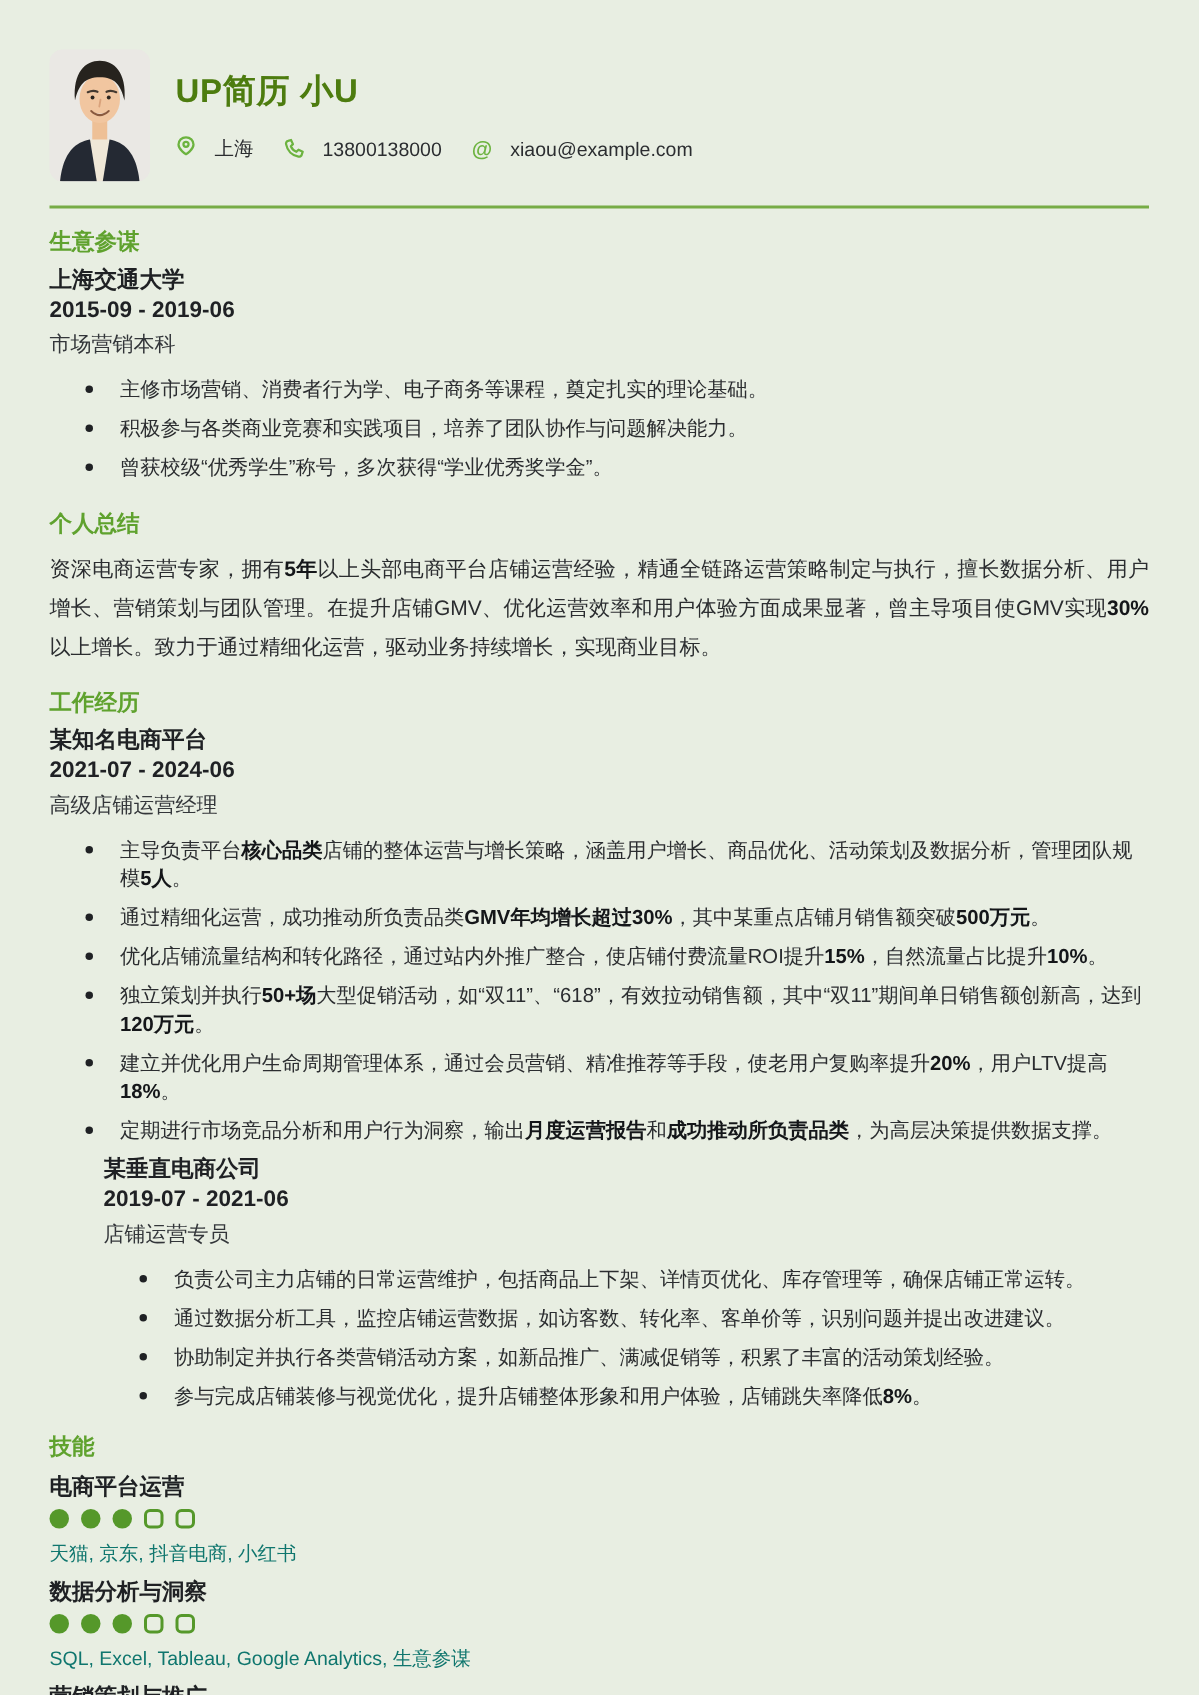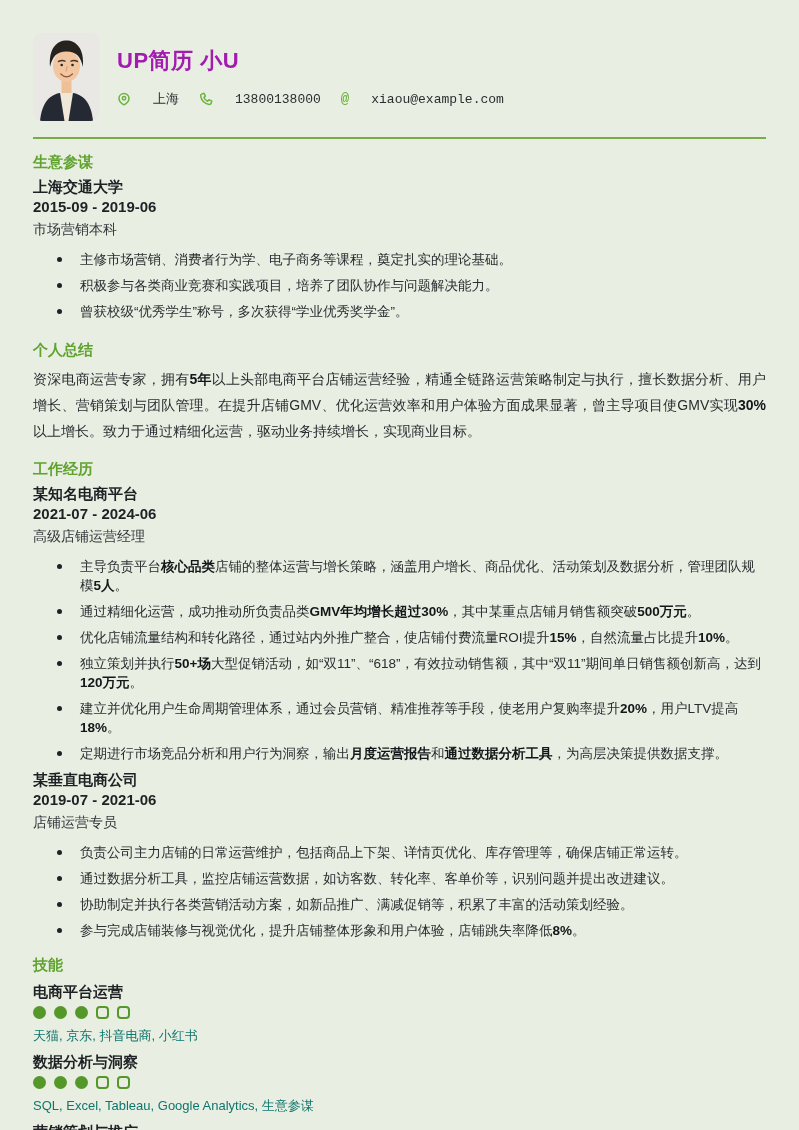--- a/index.html
+++ b/index.html
@@ -9,38 +9,38 @@
     font-family:"Liberation Sans","DejaVu Sans",sans-serif;
     color:#2b2d30;
     -webkit-font-smoothing:antialiased;
   }
   .page{padding:33px 33px 0 33px;box-sizing:border-box;width:799px;}
   
   .header{display:flex;gap:17px;align-items:flex-start;}
   .photo{width:67px;height:88px;border-radius:9px;overflow:hidden;flex:none;background:#eae8e4;}
   .photo svg{display:block;}
   .header-info{padding-top:13px;}
-  .name{font-size:22px;font-weight:700;margin:0;color:#a21caf;letter-spacing:.5px;}
+  .name{font-size:22px;font-weight:700;margin:0;color:#4d7c0f;letter-spacing:.5px;}
   .contacts{display:flex;gap:20px;margin-top:14px;font-size:13px;color:#2b2d30;align-items:center;}
-  .contact{display:inline-flex;align-items:center;gap:22px;font-family:Liberation Mono, monospace;}
+  .contact{display:inline-flex;align-items:flex-start;gap:12px;}
   .cicon{display:inline-flex;align-items:center;color:#6cb33f;}
   .at-glyph{color:#6cb33f;font-weight:700;font-size:14px;line-height:1;}
   .divider{border-top:2px solid #77ac46;margin-top:16px;height:0;}
   
   .sec-title{color:#5fa22e;font-size:15px;font-weight:700;margin:13px 0 0 0;line-height:19px;}
   .sec-title.mt-lg{margin-top:19px;}
   .sec-title.mt-md{margin-top:15px;}
   .entry-head{display:flex;justify-content:space-between;align-items:baseline;font-size:15px;font-weight:700;color:#1f2124;margin-top:6px;line-height:20px;flex-direction:column;}
   .entry-sub{display:flex;font-size:14px;color:#33363a;margin-top:3px;line-height:19px;}
   ul.bullets{list-style:none;margin:11px 0 0 0;padding:0;font-size:13.5px;line-height:19px;color:#2b2d30;}
   .bullets li{position:relative;padding-left:47px;margin-bottom:7px;}
   .bullets li::before{content:"";position:absolute;left:24px;top:7px;width:5px;height:5px;border-radius:50%;background:#1f2124;}
   b{font-weight:700;color:#141619;}
   .summary{font-size:14px;line-height:26px;margin:7px 0 0 0;color:#2b2d30;text-align:justify;}
-  .job2{margin-top:5px;}
+  .job2{margin-top:5px;margin-left:36px;}
   
   .skill{margin-top:8px;}
   .skill-name{font-size:15px;font-weight:700;color:#1f2124;line-height:19px;margin-top:5px;}
   .dots{display:flex;gap:8px;margin-top:5px;height:13px;}
   .dot{width:13px;height:13px;box-sizing:border-box;flex:none;}
   .dot.filled{background:#55982a;border-radius:50%;}
   .dot.empty{border:2.5px solid #55982a;border-radius:4px;background:transparent;}
   .skill-detail{font-size:13px;margin-top:8px;line-height:17px;color:#0f766e;}
 </style>
 </head>
@@ -128,21 +128,21 @@
       </div>
       <div class="entry-sub">
         <span>高级店铺运营经理</span>
       </div>
       <ul class="bullets">
         <li><span>主导负责平台</span><b>核心品类</b><span>店铺的整体运营与增长策略，涵盖用户增长、商品优化、活动策划及数据分析，管理团队规模</span><b>5人</b><span>。</span></li>
         <li><span>通过精细化运营，成功推动所负责品类</span><b>GMV年均增长超过30%</b><span>，其中某重点店铺月销售额突破</span><b>500万元</b><span>。</span></li>
         <li><span>优化店铺流量结构和转化路径，通过站内外推广整合，使店铺付费流量ROI提升</span><b>15%</b><span>，自然流量占比提升</span><b>10%</b><span>。</span></li>
         <li><span>独立策划并执行</span><b>50+场</b><span>大型促销活动，如“双11”、“618”，有效拉动销售额，其中“双11”期间单日销售额创新高，达到</span><b>120万元</b><span>。</span></li>
         <li><span>建立并优化用户生命周期管理体系，通过会员营销、精准推荐等手段，使老用户复购率提升</span><b>20%</b><span>，用户LTV提高</span><b>18%</b><span>。</span></li>
-        <li><span>定期进行市场竞品分析和用户行为洞察，输出</span><b>月度运营报告</b><span>和</span><b>通过数据分析工具</b><span>，为高层决策提供数据支撑。</span></li>
+        <li><span>定期进行市场竞品分析和用户行为洞察，输出</span><b>月度运营报告</b><span>和</span><b>成功推动所负责品类</b><span>，为高层决策提供数据支撑。</span></li>
       </ul>
     </div>
 
     <div class="job job2">
       <div class="entry-head">
         <span>某垂直电商公司</span>
         <span>2019-07 - 2021-06</span>
       </div>
       <div class="entry-sub">
         <span>店铺运营专员</span>

